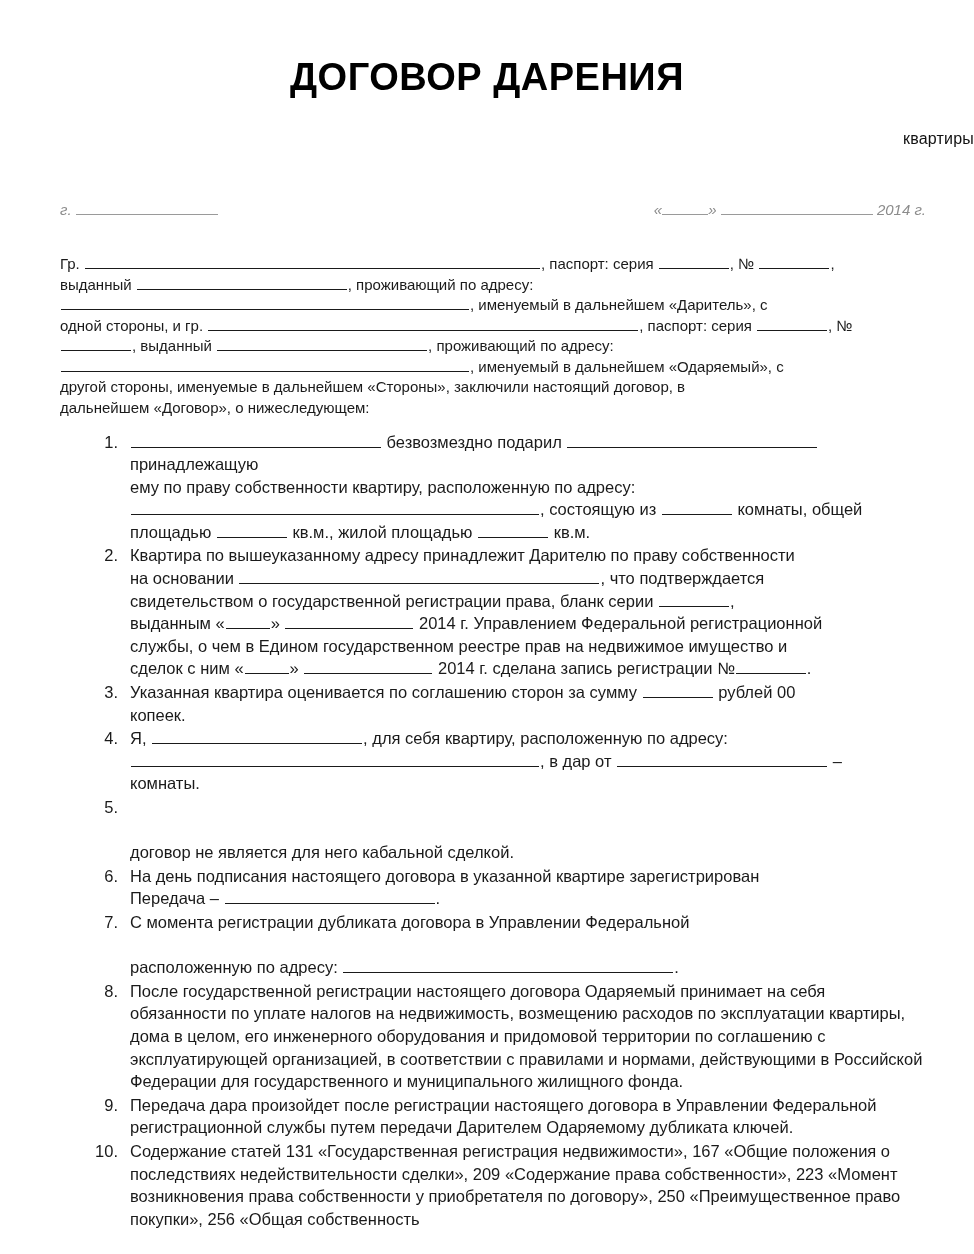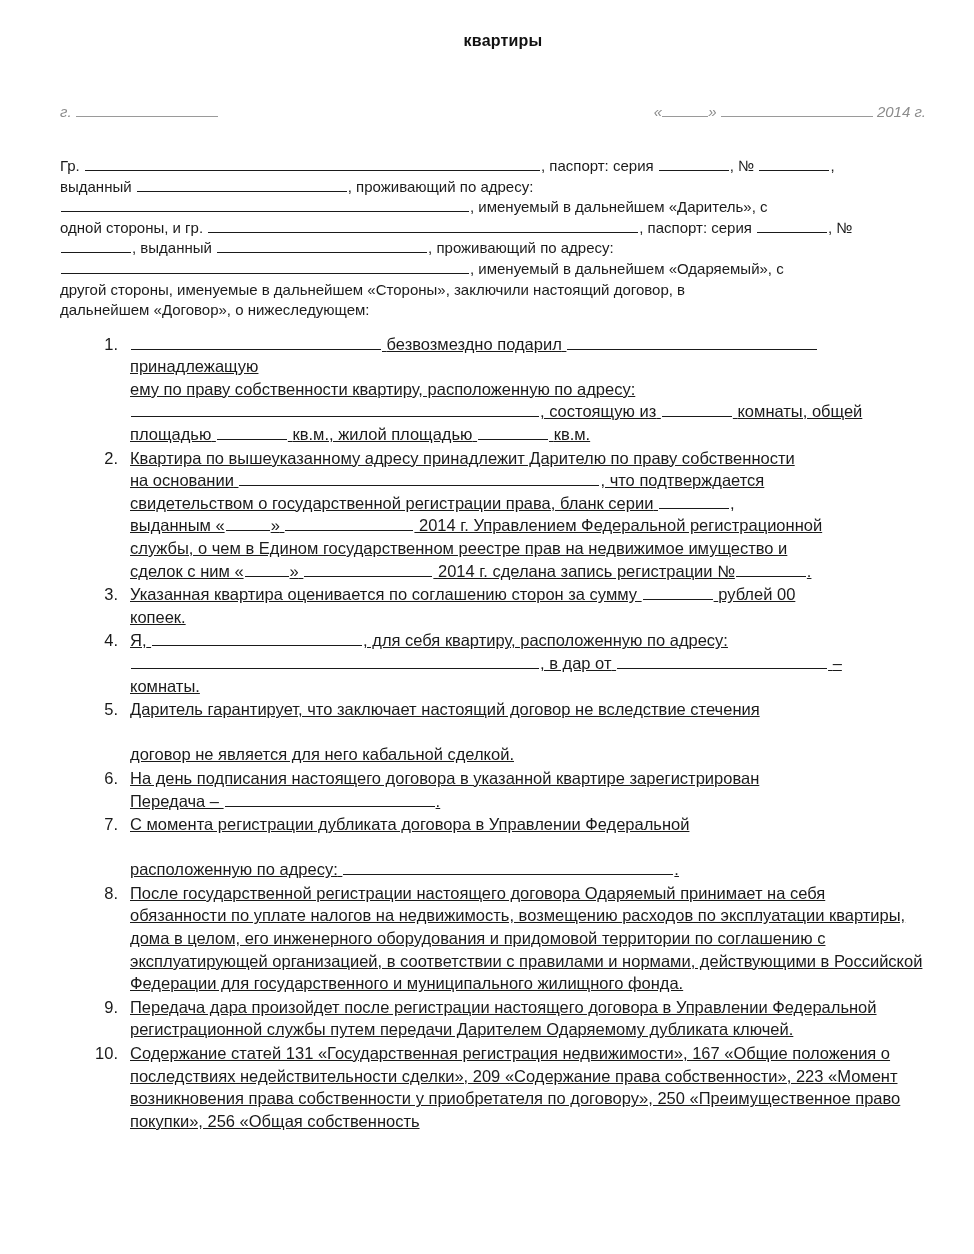--- a/index.html
+++ b/index.html
@@ -28,23 +28,23 @@
     text-align: center;
     font-size: 38px;
     font-weight: bold;
     letter-spacing: 0.5px;
     color: #000000;
     margin: 0;
     padding-top: 58px;
     line-height: 1.05;
   }
   .subtitle {
-    text-align: center;
+    text-align: right;
     font-size: 16px;
-    font-weight: bold;
+    font-weight: normal;
     color: #111111;
     margin: 0;
     padding-top: 32px;
     letter-spacing: 0.2px;
     padding-left: 32px;
   }
 
   
   .meta-row {
     display: flex;
@@ -110,37 +110,37 @@
     counter-reset: clause;
   }
   ol.clauses > li {
     position: relative;
     counter-increment: clause;
     padding-left: 70px;
     margin-bottom: 1px;
     font-size: 16.5px;
     line-height: 1.37;
     color: #1a1a1a;
-    text-decoration: underline;
   }
   ol.clauses > li::before {
     content: counter(clause) ".";
     position: absolute;
     left: 0;
     width: 58px;
     text-align: right;
     font-size: 16.5px;
     color: #1a1a1a;
   }
 </style>
 </head>
 <body>
 
 <div class="page">
 
+  <h1 class="title">ДОГОВОР ДАРЕНИЯ</h1>
   <div class="subtitle">квартиры</div>
 
   <div class="meta-row">
     <span class="meta-left"><span>г.</span> <span class="ln ln-city"></span></span>
     <span class="meta-right"><span>«</span><span class="ln ln-day"></span><span>»</span> <span class="ln ln-month"></span> <span>2014 г.</span></span>
   </div>
 
   <div class="body-wrap">
 
     <p class="para"><span>Гр.</span> <span class="blank b-fill"></span><span>, паспорт: серия</span> <span class="blank b-s"></span><span>, №</span> <span class="blank b-s"></span><span>,</span><br><span>выданный</span> <span class="blank b-xl"></span><span>, проживающий по адресу:</span><br><span class="blank b-6xl"></span><span>, именуемый в дальнейшем «</span><b>Даритель</b><span>», с</span><br><span>одной стороны, и гр.</span> <span class="blank b-7xl"></span><span>, паспорт: серия</span> <span class="blank b-s"></span><span>, №</span><br><span class="blank b-s"></span><span>, выданный</span> <span class="blank b-xl"></span><span>, проживающий по адресу:</span><br><span class="blank b-6xl"></span><span>, именуемый в дальнейшем «</span><b>Одаряемый</b><span>», с</span><br><span>другой стороны, именуемые в дальнейшем «Стороны», заключили настоящий договор, в</span><br><span>дальнейшем «</span><b>Договор</b><span>», о нижеследующем:</span></p>
@@ -148,21 +148,21 @@
     <ol class="clauses">
 
       <li><span class="blank b-2xl"></span> <span>безвозмездно подарил</span> <span class="blank b-2xl"></span> <span>принадлежащую</span><br><span>ему по праву собственности квартиру, расположенную по адресу:</span><br><span class="blank b-6xl"></span><span>, состоящую из</span> <span class="blank b-s"></span> <span>комнаты, общей</span><br><span>площадью</span> <span class="blank b-s"></span> <span>кв.м., жилой площадью</span> <span class="blank b-s"></span> <span>кв.м.</span></li>
 
       <li><span>Квартира по вышеуказанному адресу принадлежит Дарителю по праву собственности</span><br><span>на основании</span> <span class="blank b-5xl"></span><span>, что подтверждается</span><br><span>свидетельством о государственной регистрации права, бланк серии</span> <span class="blank b-s"></span><span>,</span><br><span>выданным «</span><span class="blank b-xxs"></span><span>»</span> <span class="blank b-m"></span> <span>2014 г. Управлением Федеральной регистрационной</span><br><span>службы, о чем в Едином государственном реестре прав на недвижимое имущество и</span><br><span>сделок с ним «</span><span class="blank b-xxs"></span><span>»</span> <span class="blank b-m"></span> <span>2014 г. сделана запись регистрации №</span><span class="blank b-s"></span><span>.</span></li>
 
       <li><span>Указанная квартира оценивается по соглашению сторон за сумму</span> <span class="blank b-s"></span> <span>рублей 00</span><br><span>копеек.</span></li>
 
       <li><span>Я,</span> <span class="blank b-xl"></span><span>, для себя квартиру, расположенную по адресу:</span><br><span class="blank b-6xl"></span><span>, в дар от</span> <span class="blank b-xl"></span> <span>–</span><br><span>комнаты.</span></li>
 
-      <li><span>Даритель гарантирует, что заключает настоящий договор не вследствие стечения</span><br><br><span>договор не является для него кабальной сделкой.</span></li>
+      <li><br><br><span>договор не является для него кабальной сделкой.</span></li>
 
       <li><span>На день подписания настоящего договора в указанной квартире зарегистрирован</span><br><span>Передача –</span> <span class="blank b-xl"></span><span>.</span></li>
 
       <li><span>С момента регистрации дубликата договора в Управлении Федеральной</span><br><br><span>расположенную по адресу:</span> <span class="blank b-4xl"></span><span>.</span></li>
 
       <li><span>После государственной регистрации настоящего договора Одаряемый принимает на себя обязанности по уплате налогов на недвижимость, возмещению расходов по эксплуатации квартиры, дома в целом, его инженерного оборудования и придомовой территории по соглашению с эксплуатирующей организацией, в соответствии с правилами и нормами, действующими в Российской Федерации для государственного и муниципального жилищного фонда.</span></li>
 
       <li><span>Передача дара произойдет после регистрации настоящего договора в Управлении Федеральной регистрационной службы путем передачи Дарителем Одаряемому дубликата ключей.</span></li>
 
       <li><span>Содержание статей 131 «Государственная регистрация недвижимости», 167 «Общие положения о последствиях недействительности сделки», 209 «Содержание права собственности», 223 «Момент возникновения права собственности у приобретателя по договору», 250 «Преимущественное право покупки», 256 «Общая собственность</span></li>

